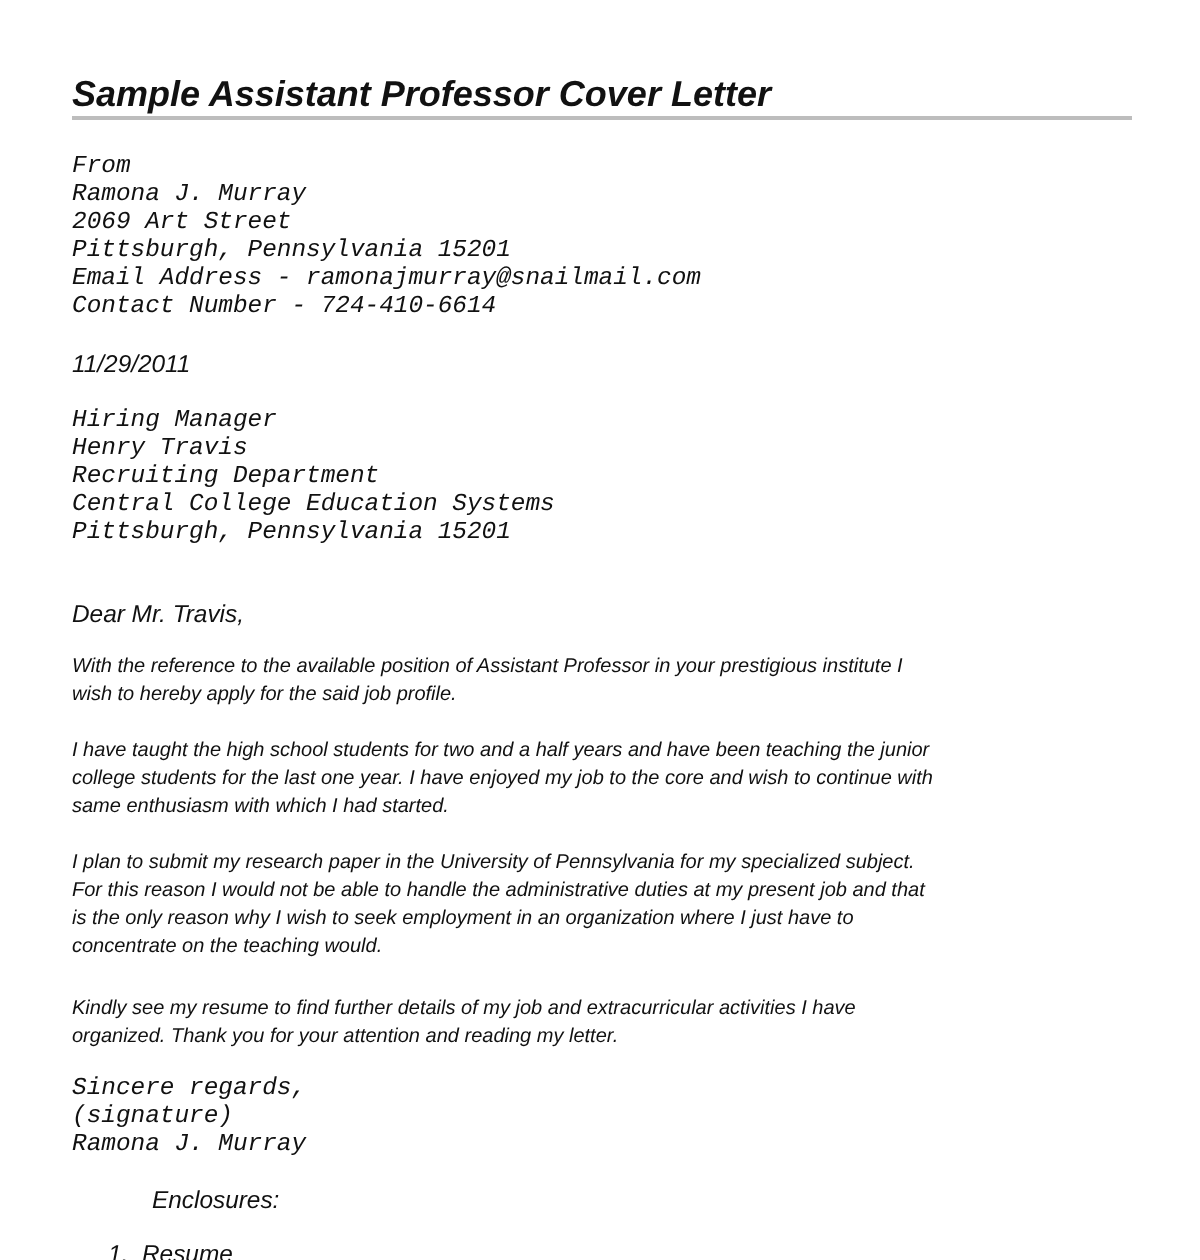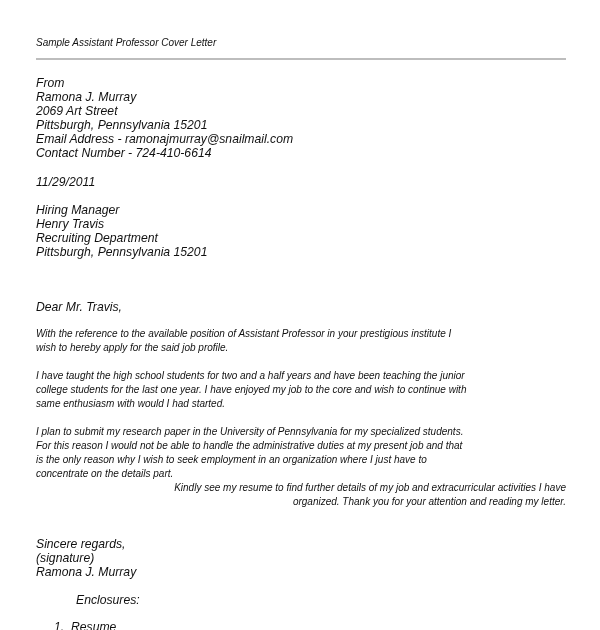--- a/index.html
+++ b/index.html
@@ -1,22 +1,22 @@
 <!DOCTYPE html>
 <html><head>
 <meta charset="utf-8">
 <style>
   html, body { margin: 0; padding: 0; background: #ffffff; }
   body { width: 600px; height: 630px; overflow: hidden; position: relative;
     font-family: "Liberation Sans", sans-serif; color: #111; }
   .page { position: absolute; left: 36px; top: 0; width: 530px; }
-  .title { position: absolute; top: 37px; left: 0; font-size: 10px; font-weight: normal; font-style: italic; white-space: nowrap; }
+  .title { position: absolute; top: 37px; left: 0; font-size: 18px; font-weight: bold; font-style: italic; white-space: nowrap; }
   .rule { position: absolute; top: 58px; left: 0; width: 530px; height: 2px; background: #bdbdbd; }
   .block { position: absolute; left: 0; font-size: 12.2px; font-style: italic; line-height: 14px; }
-  .block div { white-space: nowrap; }
+  .block div { white-space: nowrap; font-family: Liberation Mono, monospace; }
   .para { position: absolute; left: 0; width: 530px; font-size: 10px; font-style: italic; line-height: 14px; }
   .para span { display: block; white-space: nowrap; }
   .list { position: absolute; left: 18px; font-size: 12.2px; font-style: italic; }
   .list .num { display: inline-block; width: 17px; }
 </style>
 </head>
 <body>
 
 <div class="page">
   <div class="title">Sample Assistant Professor Cover Letter</div>
@@ -30,44 +30,45 @@
     <div>Email Address - ramonajmurray@snailmail.com</div>
     <div>Contact Number - 724-410-6614</div>
   </div>
 
   <div class="block" style="top:175px;">11/29/2011</div>
 
   <div class="block" style="top:203px;">
     <div>Hiring Manager</div>
     <div>Henry Travis</div>
     <div>Recruiting Department</div>
+    <div>Central College Education Systems</div>
     <div>Pittsburgh, Pennsylvania 15201</div>
   </div>
 
   <div class="block" style="top:300px;">Dear Mr. Travis,</div>
 
   <div class="para" style="top:327px;">
     <span>With the reference to the available position of Assistant Professor in your prestigious institute I</span>
     <span>wish to hereby apply for the said job profile.</span>
   </div>
 
   <div class="para" style="top:369px;">
     <span>I have taught the high school students for two and a half years and have been teaching the junior</span>
     <span>college students for the last one year. I have enjoyed my job to the core and wish to continue with</span>
-    <span>same enthusiasm with would I had started.</span>
+    <span>same enthusiasm with which I had started.</span>
   </div>
 
   <div class="para" style="top:425px;">
-    <span>I plan to submit my research paper in the University of Pennsylvania for my specialized students.</span>
+    <span>I plan to submit my research paper in the University of Pennsylvania for my specialized subject.</span>
     <span>For this reason I would not be able to handle the administrative duties at my present job and that</span>
     <span>is the only reason why I wish to seek employment in an organization where I just have to</span>
-    <span>concentrate on the details part.</span>
+    <span>concentrate on the teaching would.</span>
   </div>
 
-  <div class="para" style="top:481px;text-align:right;">
+  <div class="para" style="top:498px;">
     <span>Kindly see my resume to find further details of my job and extracurricular activities I have</span>
     <span>organized. Thank you for your attention and reading my letter.</span>
   </div>
 
   <div class="block" style="top:537px;">
     <div>Sincere regards,</div>
     <div>(signature)</div>
     <div>Ramona J. Murray</div>
   </div>
 

